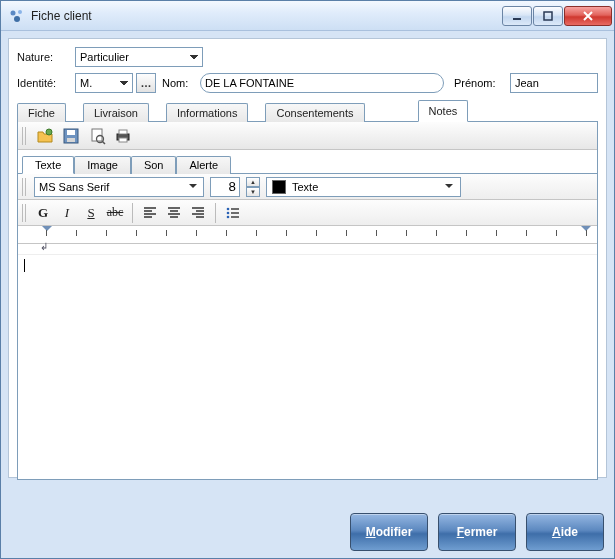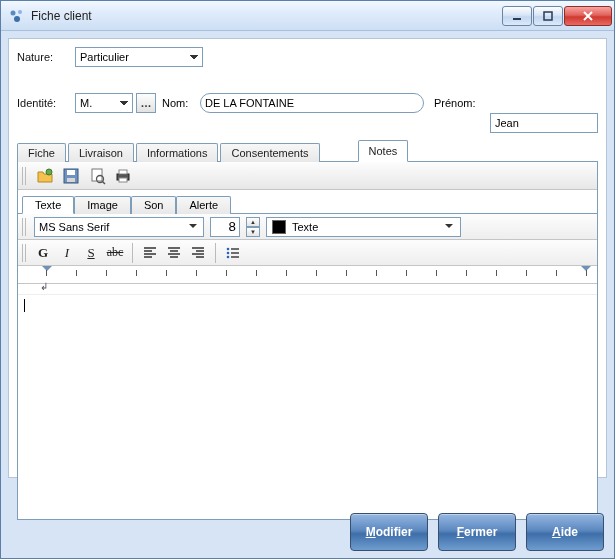--- a/index.html
+++ b/index.html
@@ -74,28 +74,28 @@
   .sel.identite { width: 58px; }
   .iconbtn {
     width: 20px; height: 20px;
     border: 1px solid #7e9db9;
     background: linear-gradient(#fdfdfd,#e2e2e2);
     margin-left: 3px;
     display:flex;align-items:center;justify-content:center;
     font-weight:bold;color:#333;
   }
   .txt.nom { flex: 1; margin-left: 6px; border-radius: 10px; }
-  .txt.prenom { width: 108px; margin-left: 6px; margin-top: 40px; }
+  .txt.prenom { width: 88px; margin-left: 6px; }
 
   
   .maintabs {
     display: flex; align-items: flex-end;
     border-bottom: 1px solid #7e9db9;
     margin-top: 4px;
-    gap: 2px;
+    gap: 17px;
   }
   .mtab {
     border: 1px solid #7e9db9; border-bottom: none;
     background: linear-gradient(#f7f7f7,#e8e8e8);
     padding: 3px 10px 3px 10px; color: #222;
     position: relative; top: 1px;
     border-radius: 2px 2px 0 0;
   }
   .mtab.active {
     background: #fff; top: 1px; padding-top:4px; padding-bottom:4px;

